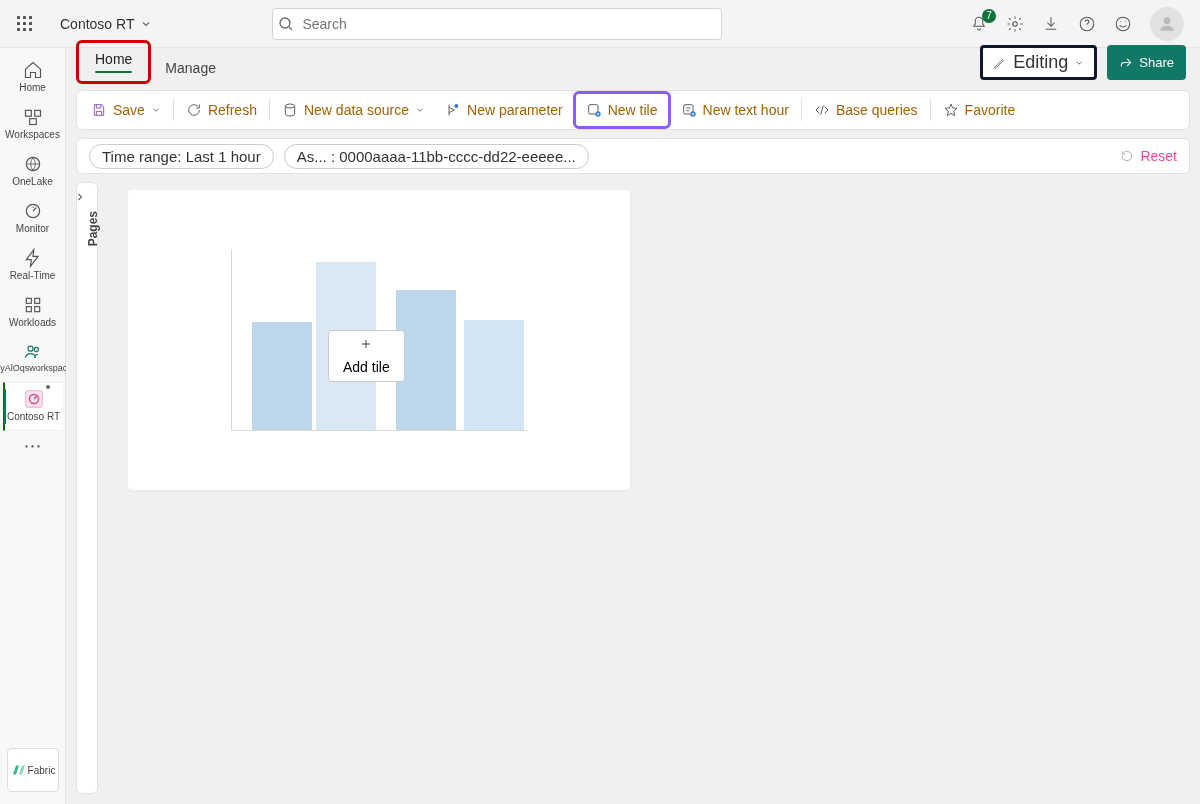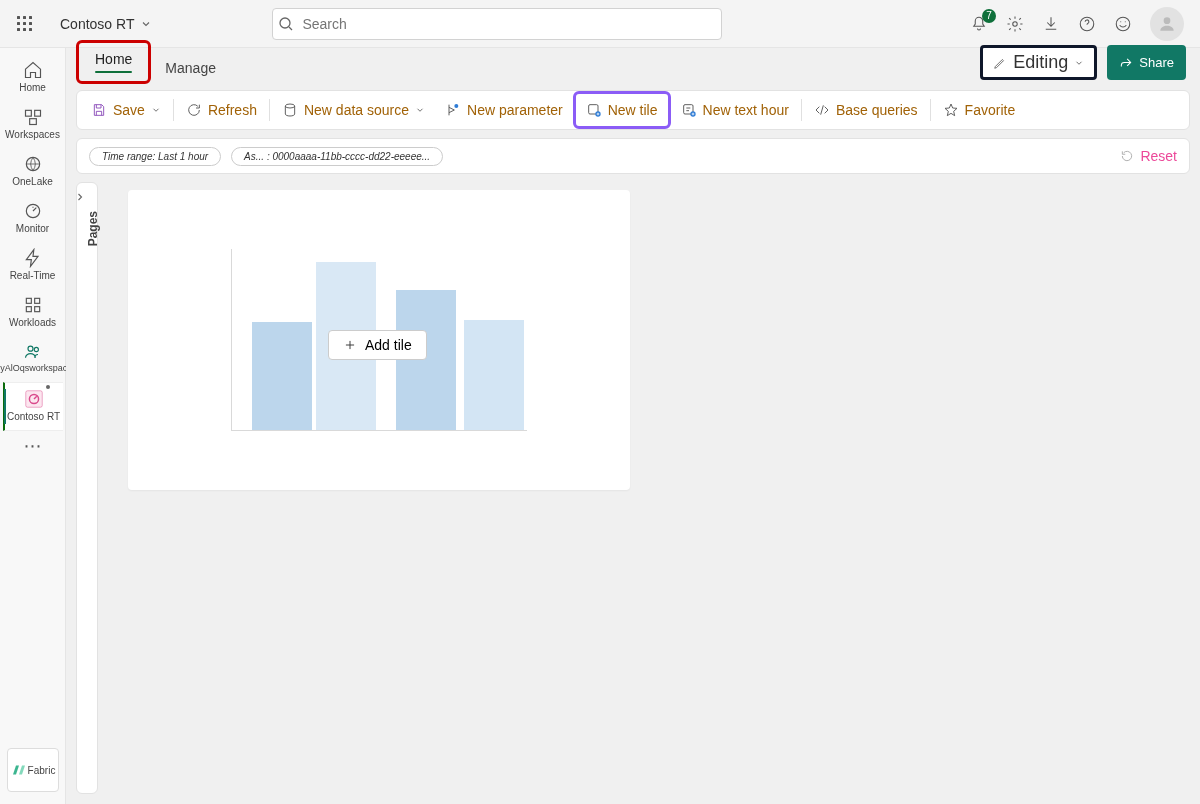--- a/index.html
+++ b/index.html
@@ -38,35 +38,35 @@
   .tabs-right { margin-left: auto; display: flex; gap: 10px; padding-right: 14px; padding-bottom: 4px; }
   .editing-btn { background: #fff; border: 3px solid #0f172a; border-radius: 4px; padding: 4px 10px; font-size: 18px; display:flex; align-items:center; gap:6px; cursor:pointer; color:#333;}
   .share-btn { background: #117865; color: #fff; border: none; border-radius: 4px; padding: 5px 12px; font-size: 13px; display:flex; align-items:center; gap:6px; cursor:pointer;}
   
   .toolbar { margin: 6px 10px 0 10px; background: #fff; border: 1px solid #e2e2e2; border-radius: 6px; height: 40px; display:flex; align-items:center; padding: 0 4px;}
   .tbtn { display:flex; align-items:center; gap:6px; padding: 0 10px; font-size: 14px; color: #a16207; height: 32px; cursor:pointer; white-space:nowrap;}
   .tbar-sep { width:1px; height:22px; background:#e0e0e0; margin: 0 2px;}
   .hlbox2 { border: 3px solid #8b5cf6; border-radius: 6px; padding: 0; }
   
   .filterbar { margin: 8px 10px 0 10px; background:#fff; border:1px solid #e2e2e2; border-radius:6px; height:36px; display:flex; align-items:center; padding:0 12px; gap:10px;}
-  .pill { border:1px solid #ccc; border-radius: 14px; padding: 3px 12px; font-size:10px; color:#333; cursor:pointer;font-style:italic; }
+  .pill { border:1px solid #ccc; border-radius: 14px; padding: 3px 12px; font-size:15px; color:#333; cursor:pointer; }
   .reset-btn { margin-left:auto; display:flex; align-items:center; gap:6px; color:#ec4899; font-size:14px;}
   
   .canvas-row { position:absolute; top: 134px; left:10px; right:10px; bottom:10px; display:flex; }
   .pages-gutter { width:22px; background:#fff; border:1px solid #e2e2e2; border-radius:6px; display:flex; align-items:flex-start; justify-content:center; padding-top:8px; position:relative;}
   .pages-label { writing-mode: vertical-rl; font-size:12px; color:#444; font-weight:600; margin-top:20px; transform: rotate(180deg);}
   .canvas-area { flex:1; margin-left:10px; background: #f0f0f0; position:relative;}
   .tile-card { position:absolute; left:20px; top:8px; width:502px; height:300px; background:#fff; border-radius:4px; box-shadow: 0 1px 2px rgba(0,0,0,0.05); display:flex; align-items:center; justify-content:center;}
   .chart-ghost { position:relative; width:296px; height:182px; border-left:1px solid #d9d9d9; border-bottom:1px solid #d9d9d9;}
   .bar { position:absolute; bottom:0; width:60px; background:#bcd6ec; }
   .bar.b1 { left:20px; height:108px; }
   .bar.b2 { left:84px; height:168px; background:#d9e8f5; }
   .bar.b3 { left:164px; height:140px; }
   .bar.b4 { left:232px; height:110px; background:#d3e5f4;}
-  .addtile-btn { position:absolute; left:200px; top:140px; background:#fff; border:1px solid #ccc; border-radius:4px; padding:6px 14px; font-size:14px; display:flex; align-items:center; gap:8px; cursor:pointer; z-index:2;}
+  .addtile-btn { position:absolute; left:200px; top:140px; background:#fff; border:1px solid #ccc; border-radius:4px; padding:6px 14px; font-size:14px; display:flex; align-items:center; gap:8px; cursor:pointer; z-index:2;flex-direction:column;}
   
   svg { flex-shrink: 0; }
 </style>
 </head>
 <body>
 
 <div class="topbar">
   <div class="waffle">
     <div class="dots9">
         <span></span>

